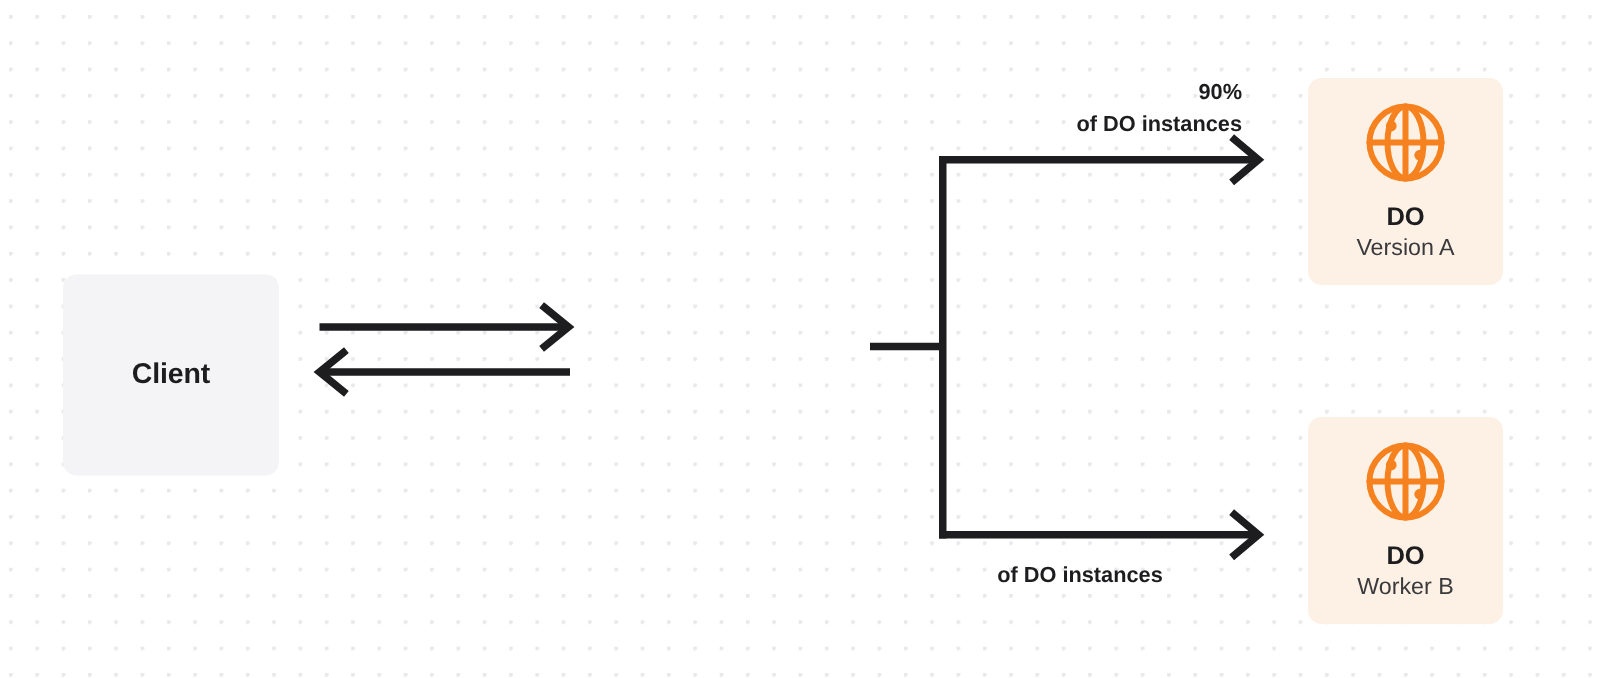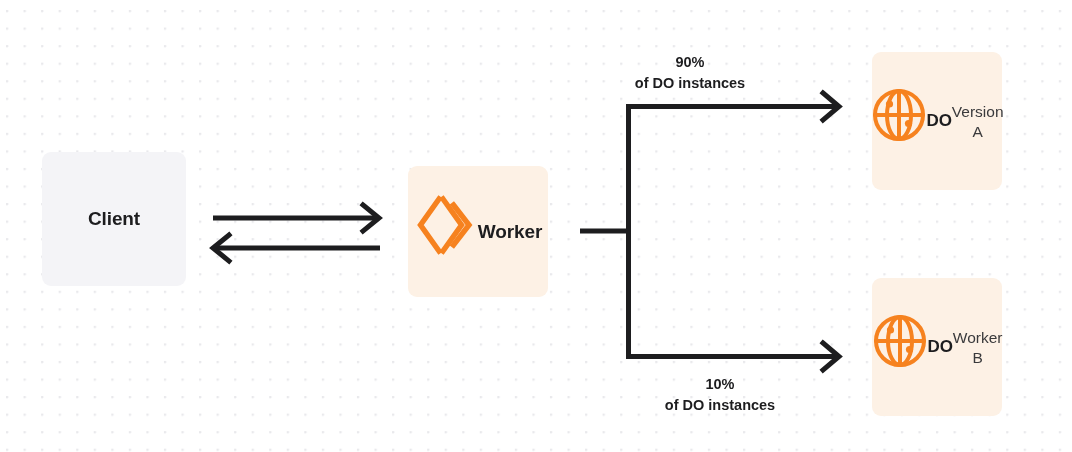--- a/index.html
+++ b/index.html
@@ -20,26 +20,27 @@
     background-image: radial-gradient(circle at 1px 1px, #e9e9ec 1.35px, rgba(255,255,255,0) 1.6px);
     background-size: 17.55px 17.55px;
     background-position: 6px 10px;
   }
 
   
   .node {
     position: absolute;
     box-sizing: border-box;
     display: flex;
+    flex-direction: column;
     align-items: center;
     justify-content: center;
     border-radius: 9px;
   }
   .node-client {
-    left: 42px;  top: 152px;
+    left: 42px;  top: 183px;
     width: 144px; height: 134px;
     background: #f4f4f7;
   }
   .node-worker {
     left: 408px; top: 166px;
     width: 140px; height: 131px;
     background: #fdf1e5;
   }
   .node-do-a {
     left: 872px; top: 52px;
@@ -93,21 +94,21 @@
   
   .edge-label {
     position: absolute;
     text-align: center;
     font-size: 14.5px;
     font-weight: 700;
     color: #1d1d1f;
     line-height: 1.48;
     white-space: nowrap;
   }
-  .edge-label-top    { left: 582px; top: 52px;  width: 216px; }
+  .edge-label-top    { left: 612px; top: 52px;  width: 216px; text-align: right; }
   .edge-label-bottom { left: 612px; top: 374px; width: 216px; }
 </style>
 </head>
 <body>
 
 <div id="canvas">
 
   <svg id="wires" viewBox="0 0 1072 452" width="1072" height="452" aria-hidden="true">
     <g fill="none" stroke="#1d1d1f" stroke-width="5" stroke-linecap="butt" stroke-linejoin="miter">
 
@@ -126,35 +127,20 @@
 
       <line x1="626" y1="356.5" x2="836" y2="356.5"></line>
       <polyline points="823,343 839,356.5 823,370" stroke-linecap="square" stroke-linejoin="miter"></polyline>
     </g>
   </svg>
 
   <div class="node node-client">
     <span class="node-title">Client</span>
   </div>
 
-  <div class="node node-worker">
-    <span class="icon-wrap worker-icon-wrap">
-      <svg width="64" height="64" viewBox="0 0 64 64" aria-hidden="true">
-        <g fill="none" stroke="#f6821f" stroke-width="5.4" stroke-linecap="square" stroke-linejoin="miter">
-
-          <polyline points="25,6 6.5,32 25,58"></polyline>
-
-          <polyline points="29,6 47.5,32 29,58"></polyline>
-
-          <polyline points="39.5,12 55,32 39.5,52"></polyline>
-        </g>
-      </svg>
-    </span>
-    <span class="node-title">Worker</span>
-  </div>
 
   <div class="node node-do-a">
     <span class="icon-wrap globe-icon-wrap">
       <svg width="56" height="56" viewBox="0 0 56 56" aria-hidden="true">
         <g fill="none" stroke="#f6821f" stroke-width="4" stroke-linecap="round" stroke-linejoin="round">
           <circle cx="28" cy="28" r="24"></circle>
           <line x1="28" y1="4" x2="28" y2="52"></line>
           <line x1="4" y1="28" x2="52" y2="28"></line>
           <ellipse cx="28" cy="28" rx="12" ry="24"></ellipse>
         </g>
@@ -182,17 +168,16 @@
     <span class="node-title-sm">DO</span>
     <span class="node-sub">Worker B</span>
   </div>
 
   <div class="edge-label edge-label-top">
     <div>90%</div>
     <div>of DO instances</div>
   </div>
 
   <div class="edge-label edge-label-bottom">
-    <div>10%</div>
     <div>of DO instances</div>
   </div>
 
 </div>
 
 </body></html>

